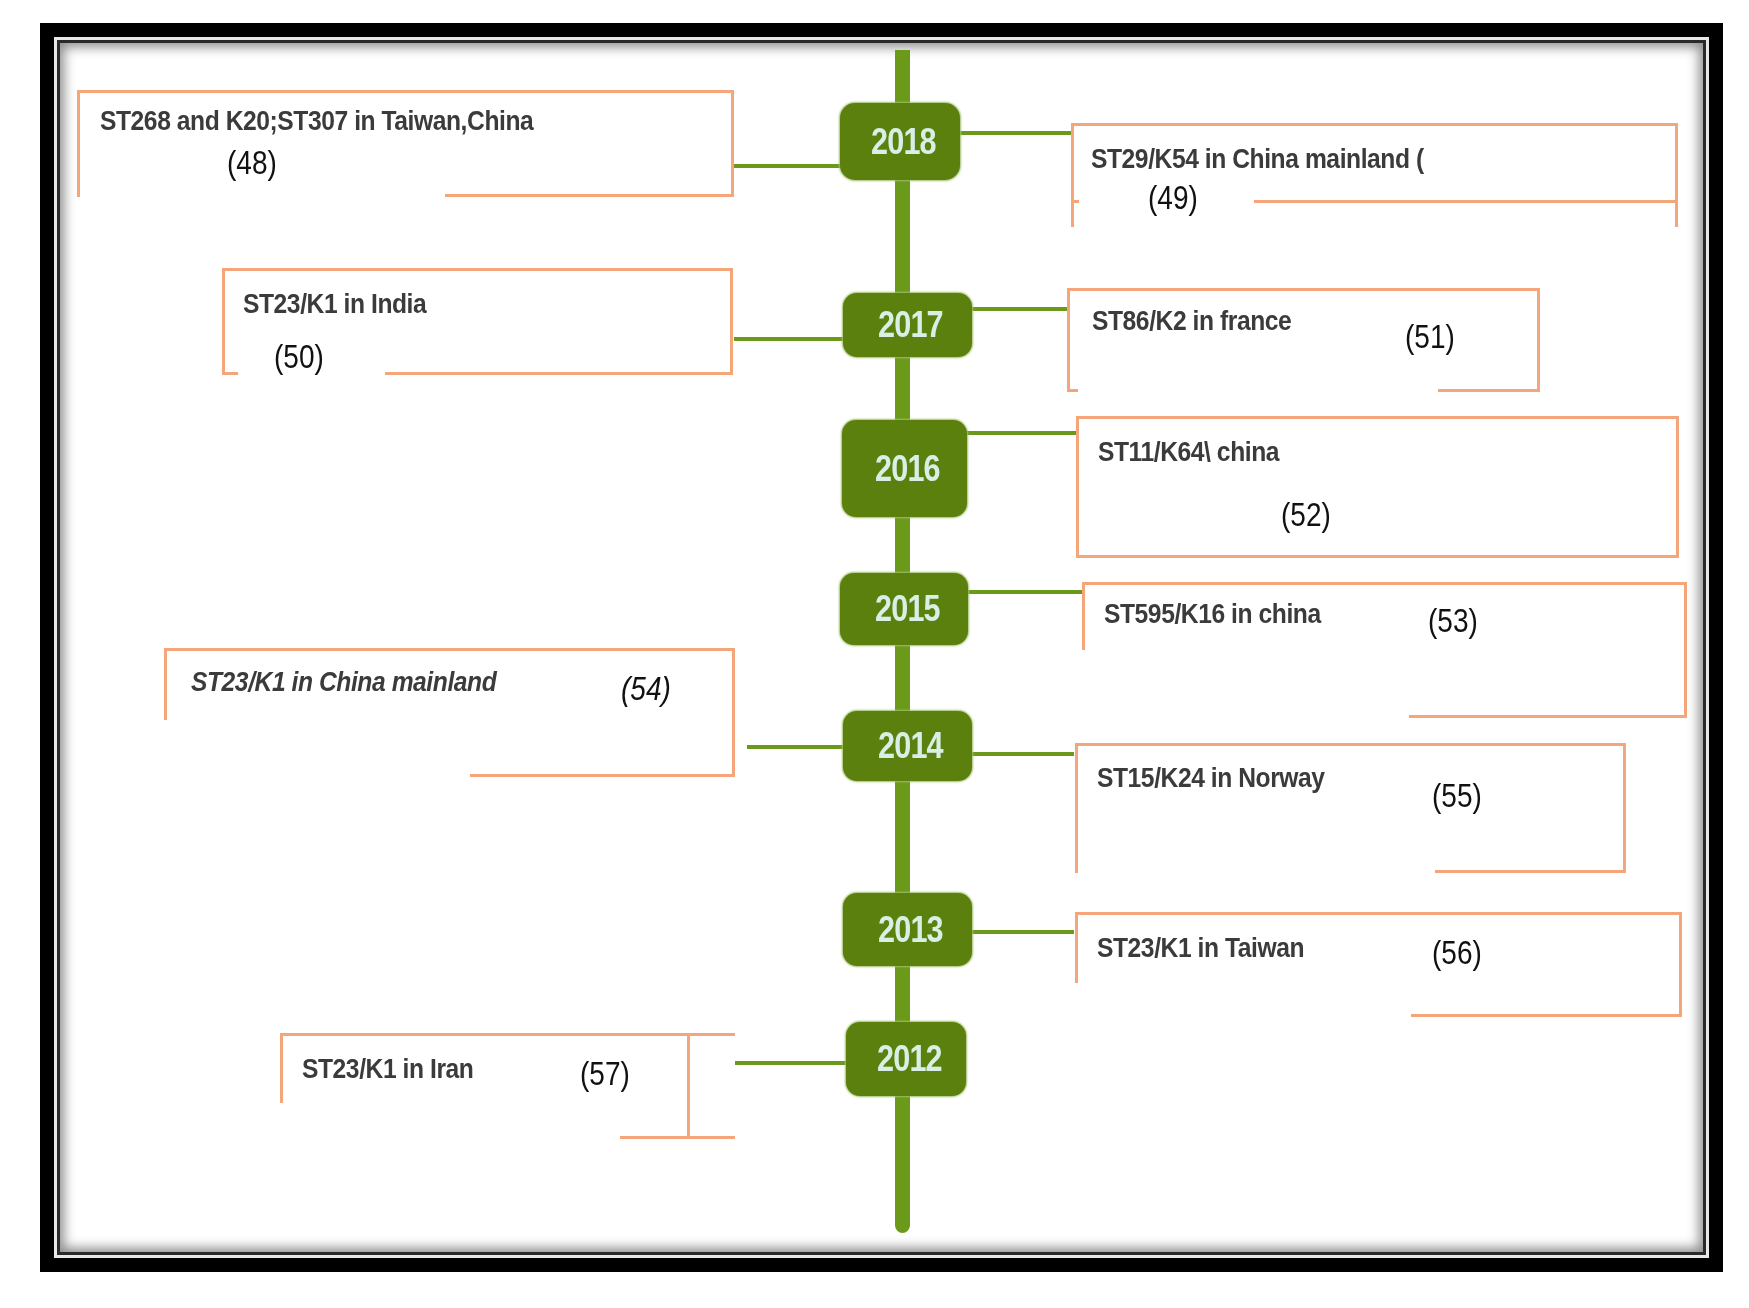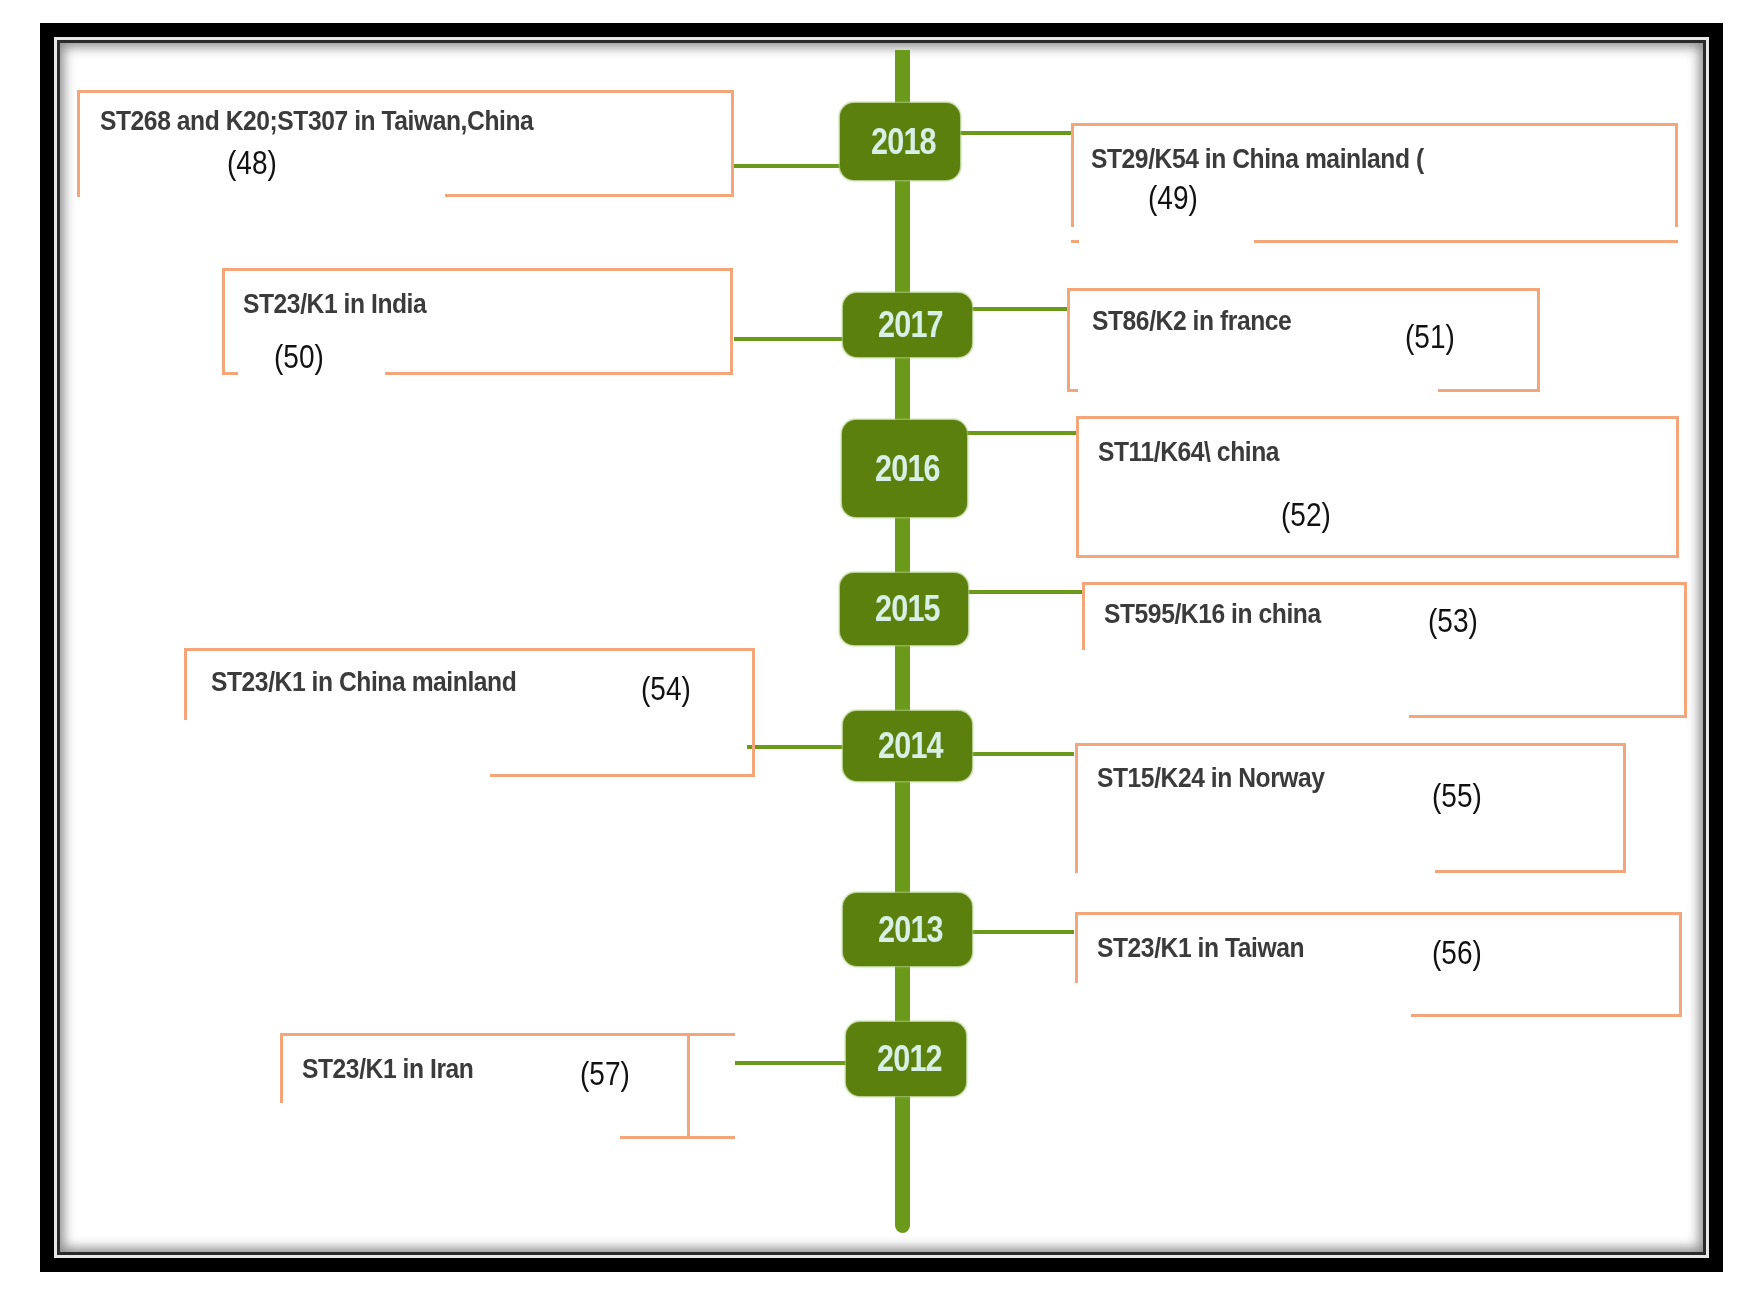--- a/index.html
+++ b/index.html
@@ -44,21 +44,21 @@
 <div class="conn" style="left:958px; top:131px; width:114px;"></div>
 <div class="conn" style="left:734px; top:337px; width:112px;"></div>
 <div class="conn" style="left:970px; top:307px; width:100px;"></div>
 <div class="conn" style="left:965px; top:431px; width:112px;"></div>
 <div class="conn" style="left:966px; top:590px; width:116px;"></div>
 <div class="conn" style="left:747px; top:745px; width:98px;"></div>
 <div class="conn" style="left:970px; top:752px; width:104px;"></div>
 <div class="conn" style="left:970px; top:930px; width:104px;"></div>
 <div class="conn" style="left:735px; top:1061px; width:113px;"></div>
 
-<div class="year" style="left:840px; top:103px; width:120px; height:77px;">
+<div class="year" style="left:840px; top:103px; width:120px; height:77px;border-radius:15px;">
   <span>2018</span>
   </div>
 <div class="year" style="left:843px; top:293px; width:129px; height:64px;">
   <span>2017</span>
   </div>
 <div class="year" style="left:842px; top:420px; width:125px; height:97px;">
   <span>2016</span>
   </div>
 <div class="year" style="left:840px; top:573px; width:128px; height:72px;">
   <span>2015</span>
@@ -75,21 +75,21 @@
 
 <div class="card" style="left:77px; top:90px; width:657px; height:107px;">
   <div class="seg" style="left:0; top:0; width:657px; height:3px;"></div>
   <div class="seg" style="right:0; top:0; width:3px; height:107px;"></div>
   <div class="seg" style="left:0; top:0; width:3px; height:107px;"></div>
   <div class="seg" style="left:368px; bottom:0; width:289px; height:3px;"></div>
   <div class="card-text" style="left:23px; top:15px;">ST268 and K20;ST307 in Taiwan,China</div>
   <div class="ref" style="left:150px; top:54px;">(48)</div>
 </div>
 
-<div class="card" style="left:1071px; top:123px; width:607px; height:120px;">
+<div class="card" style="left:1071px; top:123px; width:607px; height:80px;">
   <div class="seg" style="left:0; top:0; width:607px; height:3px;"></div>
   <div class="seg" style="right:0; top:0; width:3px; height:104px;"></div>
   <div class="seg" style="left:0; top:0; width:3px; height:104px;"></div>
   <div class="seg" style="left:0; bottom:0; width:8px; height:3px;"></div>
   <div class="seg" style="left:183px; bottom:0; width:424px; height:3px;"></div>
   <div class="card-text" style="left:20px; top:20px;">ST29/K54 in China mainland (</div>
   <div class="ref" style="left:77px; top:56px;">(49)</div>
 </div>
 
 <div class="card" style="left:222px; top:268px; width:511px; height:107px;">
@@ -123,21 +123,21 @@
 
 <div class="card" style="left:1082px; top:582px; width:605px; height:136px;">
   <div class="seg" style="left:0; top:0; width:605px; height:3px;"></div>
   <div class="seg" style="right:0; top:0; width:3px; height:136px;"></div>
   <div class="seg" style="left:0; top:0; width:3px; height:68px;"></div>
   <div class="seg" style="left:327px; bottom:0; width:278px; height:3px;"></div>
   <div class="card-text" style="left:22px; top:16px;">ST595/K16 in china</div>
   <div class="ref" style="left:346px; top:20px;">(53)</div>
 </div>
 
-<div class="card" style="left:184px; top:648px; width:571px; height:129px;">
+<div class="card" style="left:164px; top:648px; width:571px; height:129px;font-style:italic;">
   <div class="seg" style="left:0; top:0; width:571px; height:3px;"></div>
   <div class="seg" style="right:0; top:0; width:3px; height:129px;"></div>
   <div class="seg" style="left:0; top:0; width:3px; height:72px;"></div>
   <div class="seg" style="left:306px; bottom:0; width:265px; height:3px;"></div>
   <div class="card-text" style="left:27px; top:18px;">ST23/K1 in China mainland</div>
   <div class="ref" style="left:457px; top:22px;">(54)</div>
 </div>
 
 <div class="card" style="left:1075px; top:743px; width:551px; height:130px;">
   <div class="seg" style="left:0; top:0; width:551px; height:3px;"></div>

